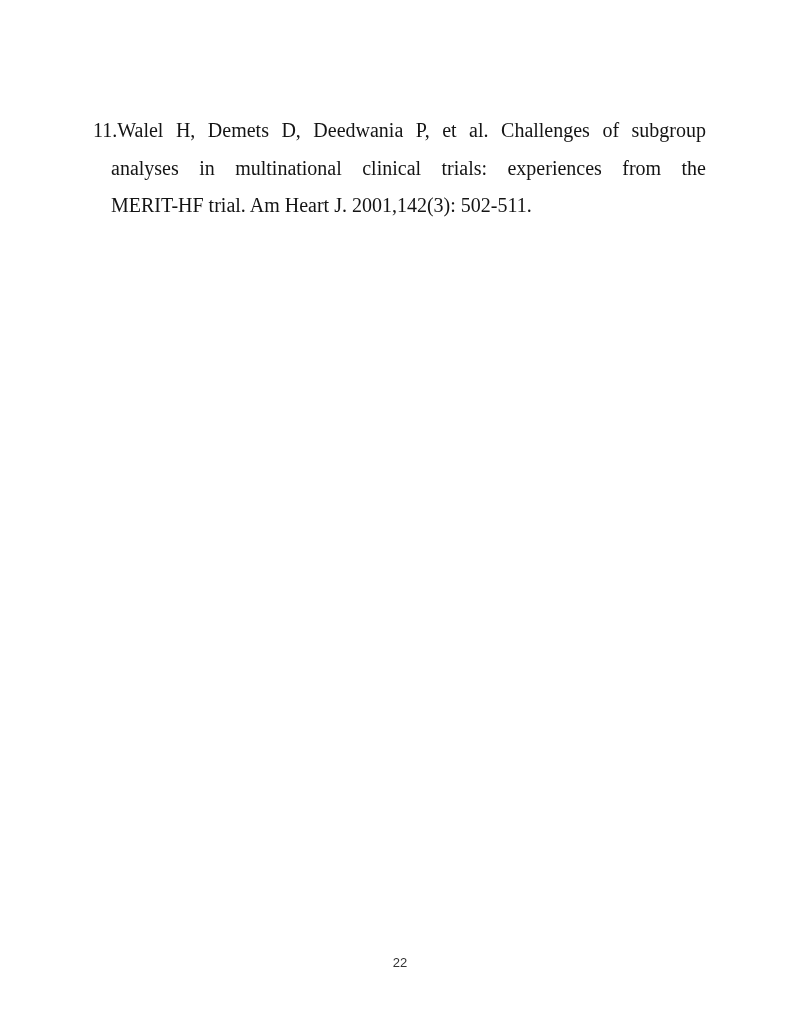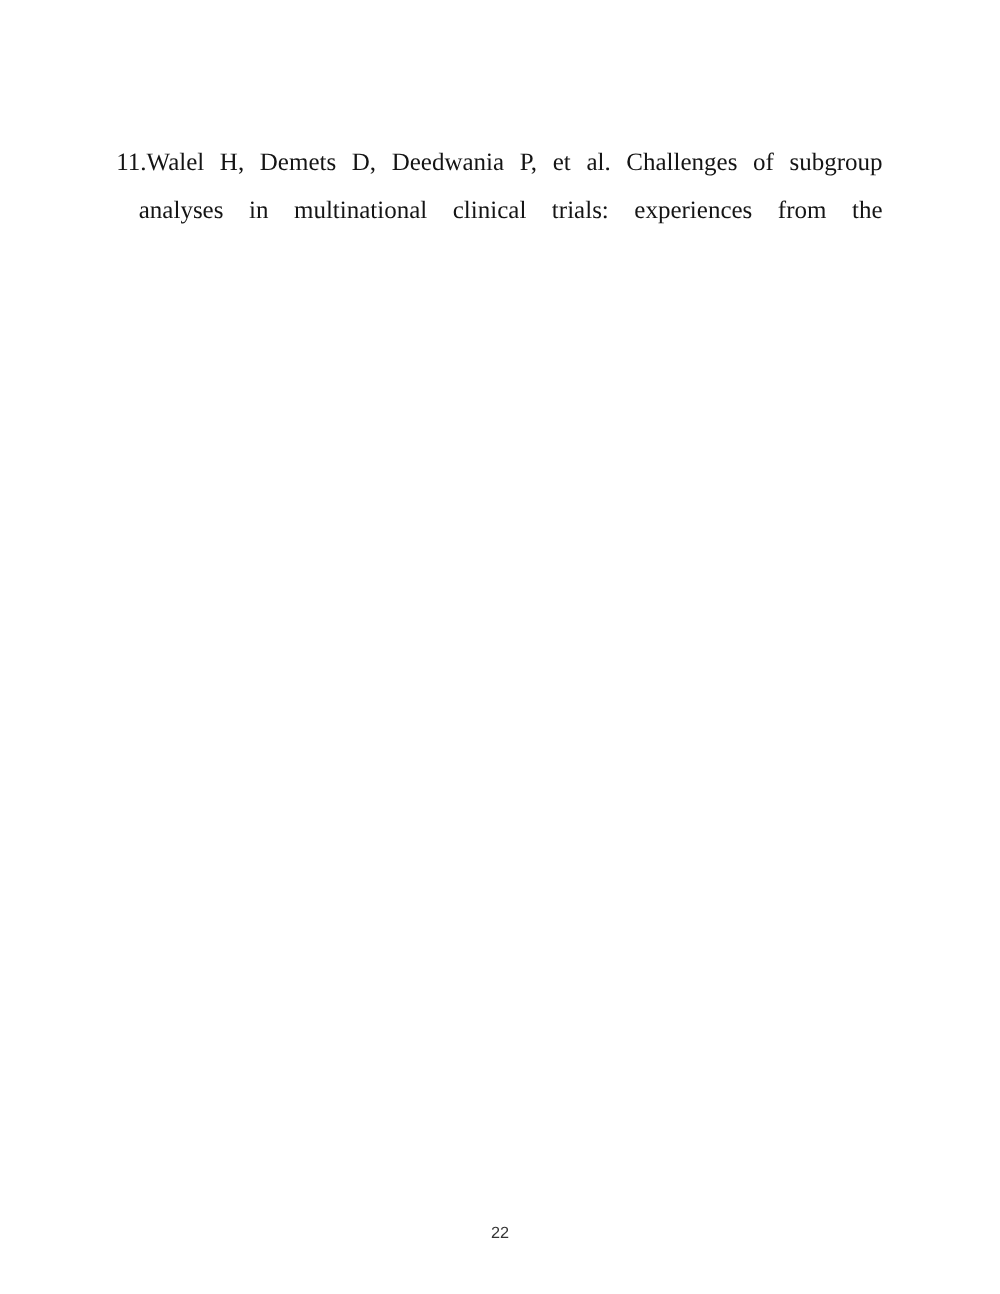--- a/index.html
+++ b/index.html
@@ -33,34 +33,35 @@
     margin-left: 18px;
   }
   .ref-line.last {
     text-align-last: left;
   }
   .ref-number {
     display: inline;
   }
   .page-number {
     position: absolute;
-    top: 978px;
+    top: 955px;
     left: 0;
     width: 100%;
     text-align: center;
     font-family: "Liberation Sans", sans-serif;
     font-size: 13px;
     color: #333333;
   }
 </style>
 </head>
 <body>
 
 <div class="page">
 
   <div class="reference-item">
     <div class="ref-line first"><span class="ref-number">11.</span><span>Walel H, Demets D, Deedwania P, et al. Challenges of subgroup</span></div>
     <div class="ref-line cont">analyses in multinational clinical trials: experiences from the</div>
+    <div class="ref-line cont last">MERIT-HF trial. Am Heart J. 2001,142(3): 502-511.</div>
   </div>
 
   <div class="page-number">22</div>
 
 </div>
 
 </body></html>

